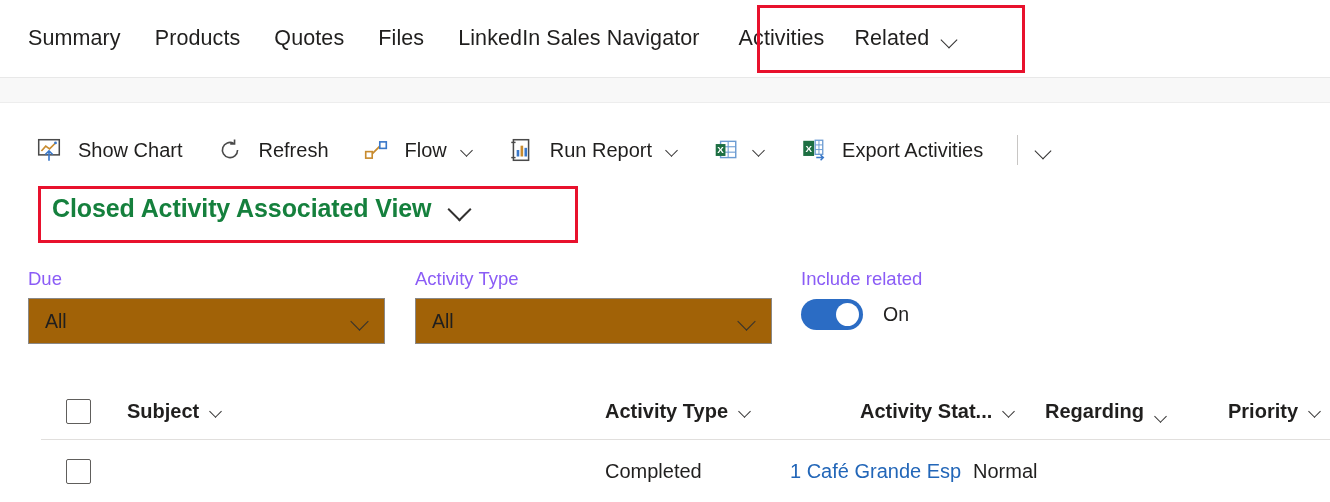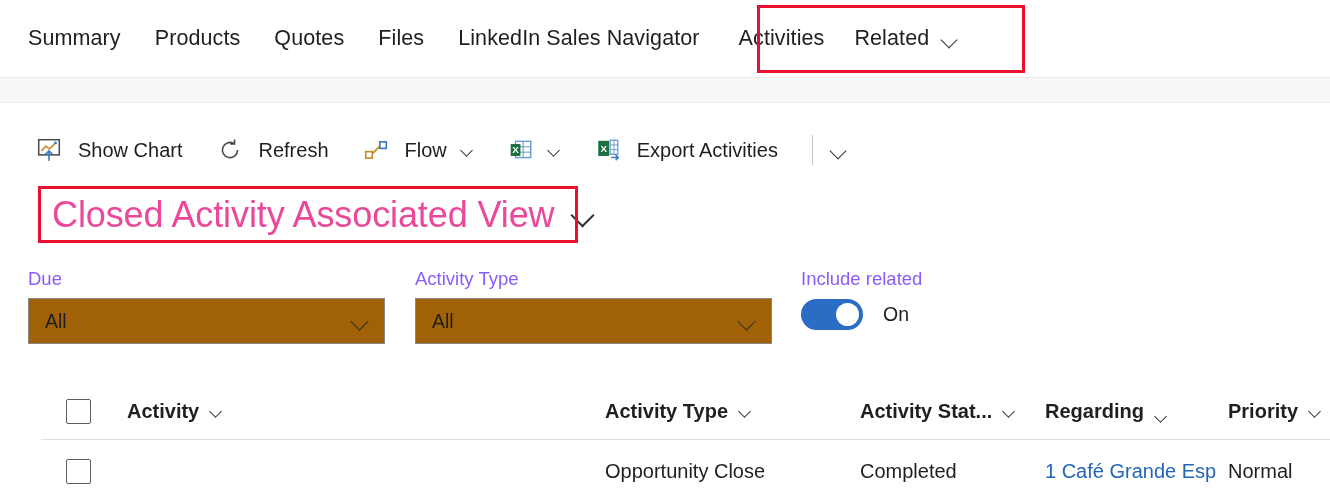--- a/index.html
+++ b/index.html
@@ -72,21 +72,21 @@
   }
   .cmd.onlychev { margin-left: 18px; }
   .cmd.onlychev .chev { margin-left: 0; }
 
   
   .viewsel {
     position: absolute; left: 52px; top: 194px;
     display: flex; align-items: center; cursor: pointer;
   }
   .viewsel .title {
-    font-size: 36px; font-weight: 400; color: #ec4899; letter-spacing: -0.1px;
+    font-size: 25px; font-weight: 700; color: #15803d; letter-spacing: -0.1px;
   }
   .viewsel .chev { margin-left: 19px; width: 22px; height: 22px; }
   .viewsel .chev::before {
     width: 15px; height: 15px; left: 1px; top: 3px; border-width: 2px;
   }
 
   
   .filters { position: absolute; left: 0; top: 268px; width: 1330px; height: 80px; }
   .field { position: absolute; }
   .field .lbl {
@@ -205,20 +205,32 @@
     <div class="cmd">
       <svg class="ico" viewBox="0 0 24 24">
         <line x1="7.5" y1="16.5" x2="16.5" y2="7.5" stroke="#c88b2e" stroke-width="1.6"></line>
         <rect x="2.5" y="13.5" width="6" height="6" fill="#fff" stroke="#c88b2e" stroke-width="1.5"></rect>
         <rect x="15.5" y="4.5" width="6" height="6" fill="#fff" stroke="#3a78c9" stroke-width="1.5"></rect>
       </svg>
       <span class="label">Flow</span>
       <span class="chev small"></span>
     </div>
 
+    <div class="cmd">
+      <svg class="ico" viewBox="0 0 24 24">
+        <rect x="5" y="2.5" width="14" height="19" fill="none" stroke="#4a4a4a" stroke-width="1.4"></rect>
+        <rect x="8" y="12" width="2.4" height="6" fill="#3a78c9"></rect>
+        <rect x="11.6" y="8" width="2.4" height="10" fill="#c88b2e"></rect>
+        <rect x="15.2" y="10" width="2.4" height="8" fill="#3a78c9"></rect>
+        <line x1="3" y1="5" x2="7" y2="5" stroke="#4a4a4a" stroke-width="1.3"></line>
+        <line x1="3" y1="19" x2="7" y2="19" stroke="#4a4a4a" stroke-width="1.3"></line>
+      </svg>
+      <span class="label">Run Report</span>
+      <span class="chev small"></span>
+    </div>
 
     <div class="cmd">
       <svg class="ico" viewBox="0 0 24 24">
         <rect x="7" y="4" width="14" height="15" fill="#fff" stroke="#6b9bd2" stroke-width="1.3"></rect>
         <line x1="7" y1="9" x2="21" y2="9" stroke="#6b9bd2" stroke-width="1"></line>
         <line x1="7" y1="14" x2="21" y2="14" stroke="#6b9bd2" stroke-width="1"></line>
         <line x1="14" y1="4" x2="14" y2="19" stroke="#6b9bd2" stroke-width="1"></line>
         <rect x="2.5" y="6.5" width="9" height="11" fill="#1d6f42"></rect>
         <text x="7" y="15" font-size="9" font-family="Liberation Sans, sans-serif" fill="#fff" text-anchor="middle" font-weight="bold">X</text>
       </svg>
@@ -280,21 +292,21 @@
     </div>
   </div>
 
   <div class="grid">
 
     <div class="grid-head">
       <div class="cell c-check">
         <div class="chk"></div>
       </div>
       <div class="cell c-subject">
-        <span class="hdr-txt">Activity</span>
+        <span class="hdr-txt">Subject</span>
         <span class="chev small thin"></span>
       </div>
       <div class="cell c-type">
         <span class="hdr-txt">Activity Type</span>
         <span class="chev small thin"></span>
       </div>
       <div class="cell c-status">
         <span class="hdr-txt">Activity Stat...</span>
         <span class="chev small thin"></span>
       </div>
@@ -308,23 +320,20 @@
       </div>
     </div>
 
     <div class="grid-row">
       <div class="cell c-check">
         <div class="chk"></div>
       </div>
       <div class="cell c-subject">
         <span class="cellval"></span>
       </div>
-      <div class="cell c-type">
-        <span class="cellval">Opportunity Close</span>
-      </div>
       <div class="cell c-status">
         <span class="cellval">Completed</span>
       </div>
       <div class="cell c-regarding">
         <span class="cellval link">1 Café Grande Esp</span>
       </div>
       <div class="cell c-priority">
         <span class="cellval">Normal</span>
       </div>
     </div>

